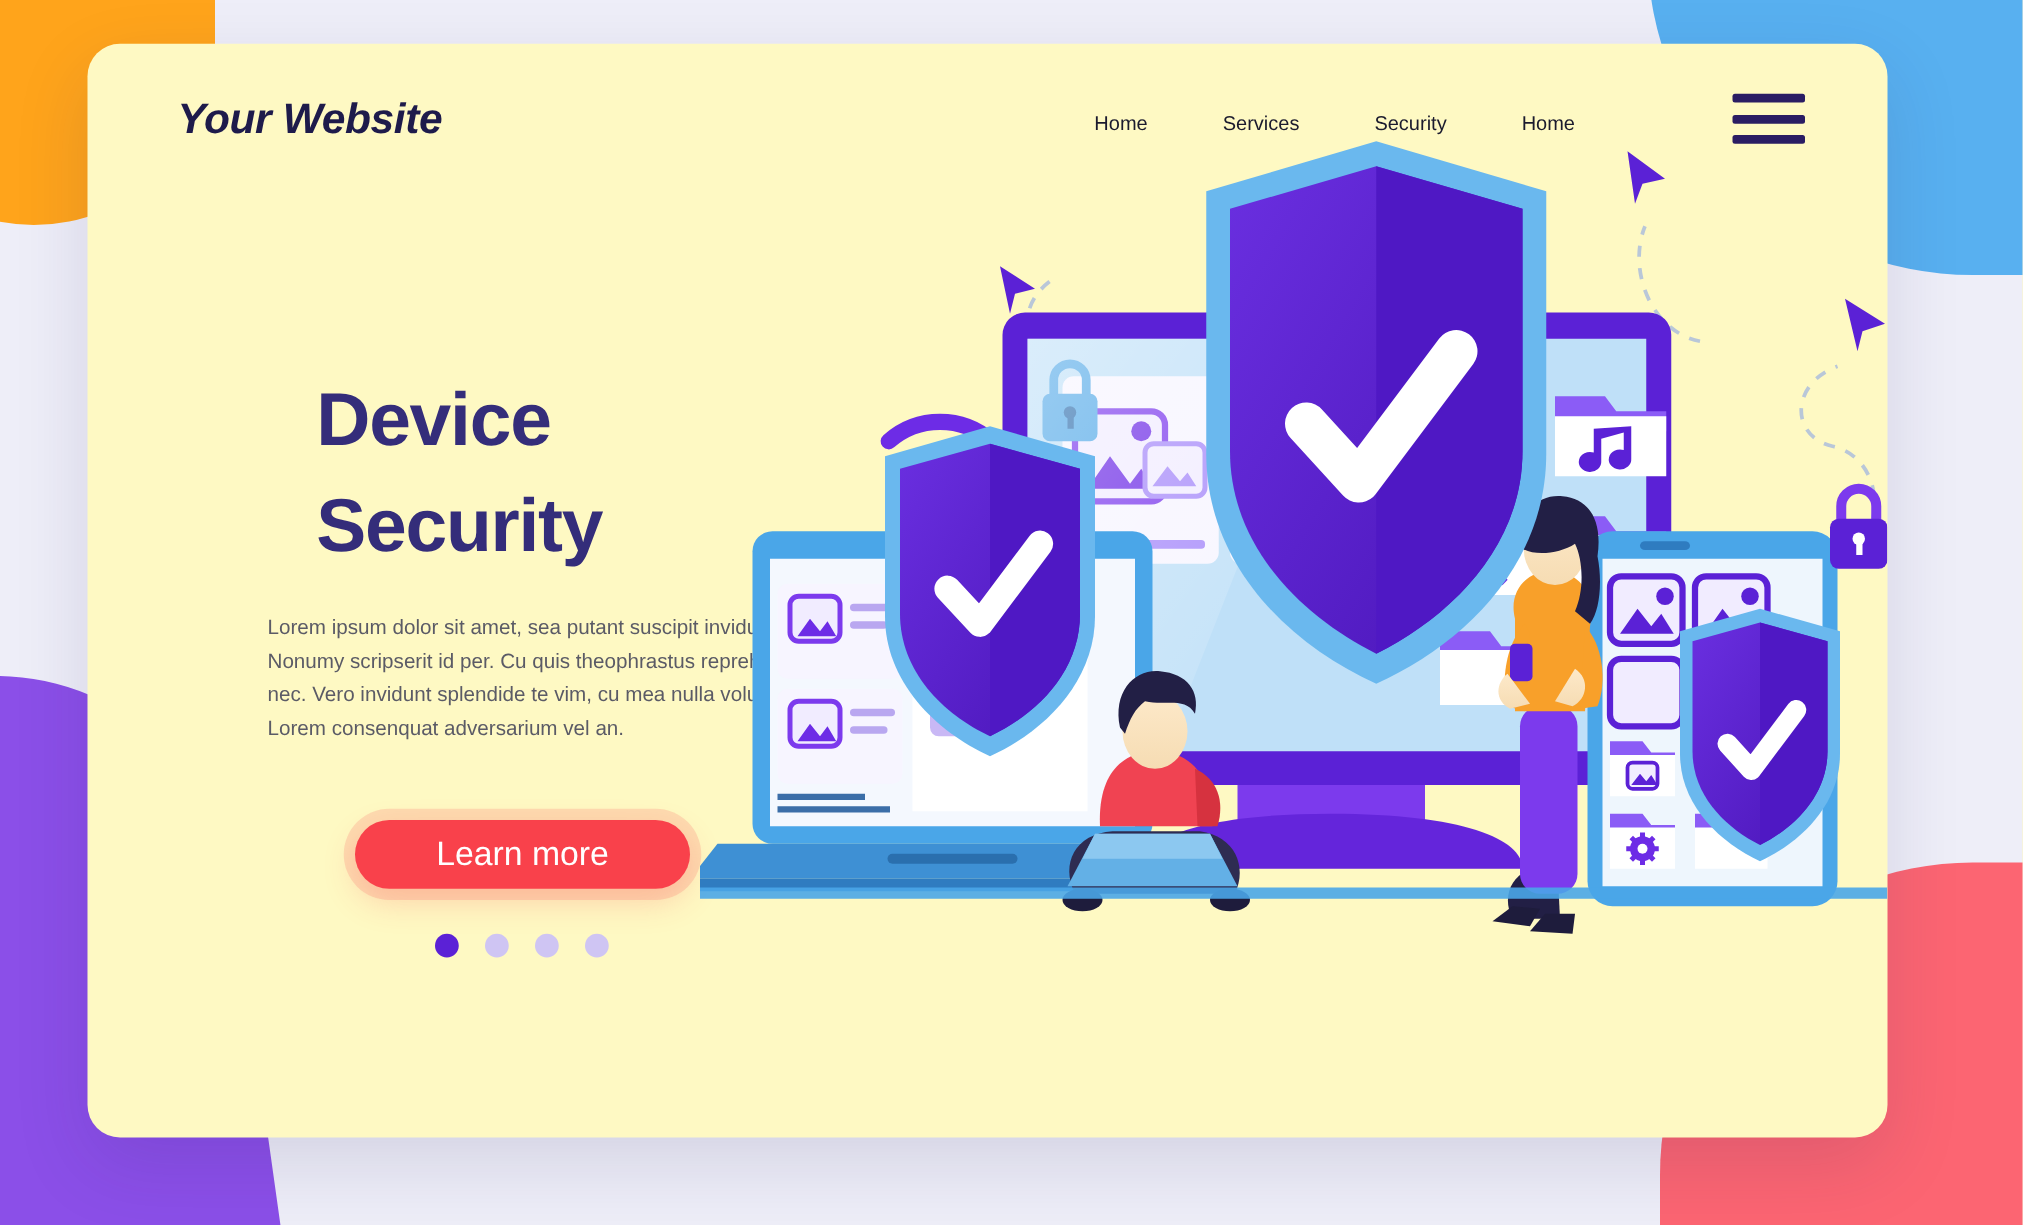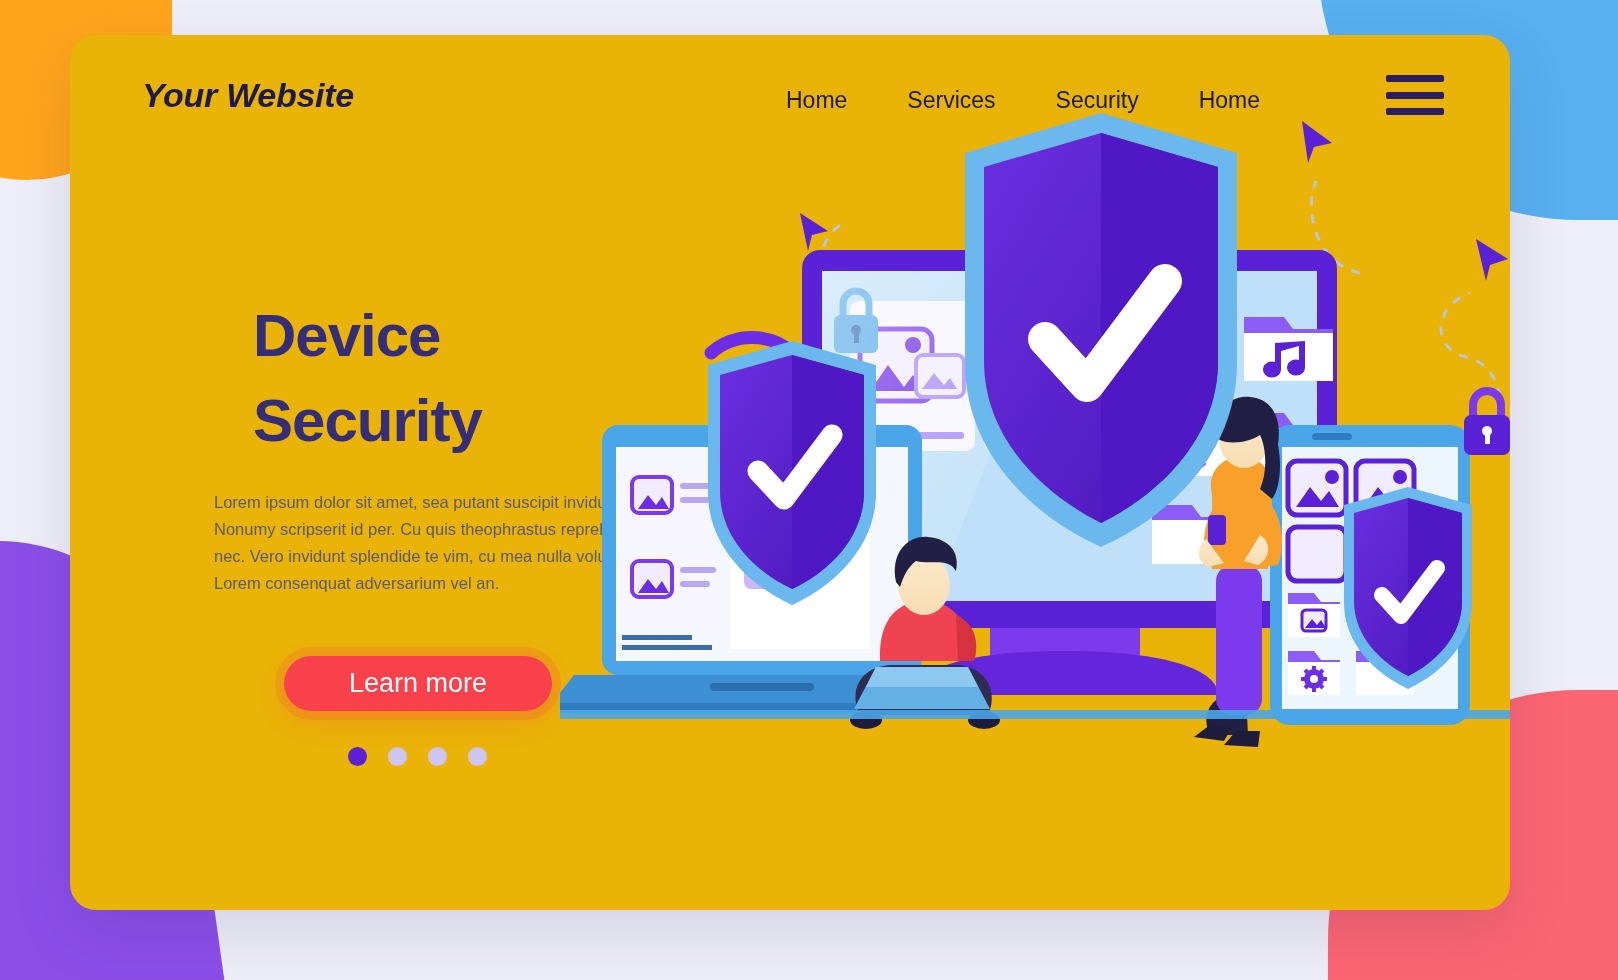--- a/index.html
+++ b/index.html
@@ -39,21 +39,21 @@
     width:390px; height:400px;
     background:#fc6572;
     border-radius:250px 0 0 0;
   }
 
   
   .card {
     position:absolute;
     left:70px; top:35px;
     width:1440px; height:875px;
-    background:#eab308;
+    background:#fef9c3;
     border-radius:26px;
     box-shadow:0 22px 60px rgba(40,30,90,.13);
     z-index:2;
     overflow:hidden;
   }
 
   
   .header {
     position:absolute;
     left:0; top:0; right:0; height:120px;
@@ -63,21 +63,21 @@
   .logo {
     font-size:34px; font-weight:bold; font-style:italic;
     color:#1e1b4b; letter-spacing:-.3px;
     white-space:nowrap;
   }
   .nav {
     margin-left:auto;
     display:flex; align-items:center; gap:60px;
   }
   .nav-item {
-    font-size:23px; color:#1b1b2e; cursor:pointer;
+    font-size:16px; color:#1b1b2e; cursor:pointer;
     white-space:nowrap;
     margin-top:10px;
   }
   .hamburger {
     margin-left:66px;
     width:58px; height:40px;
     display:flex; flex-direction:column; justify-content:space-between;
     cursor:pointer;
   }
   .hamburger span { display:block; height:7px; background:#2a1d63; border-radius:2px; }

